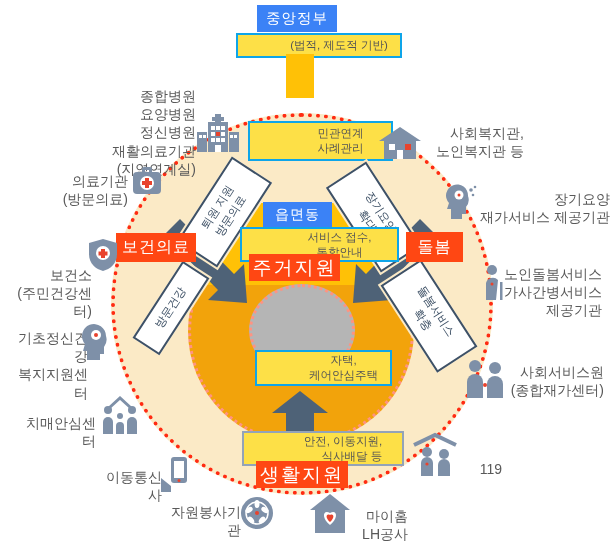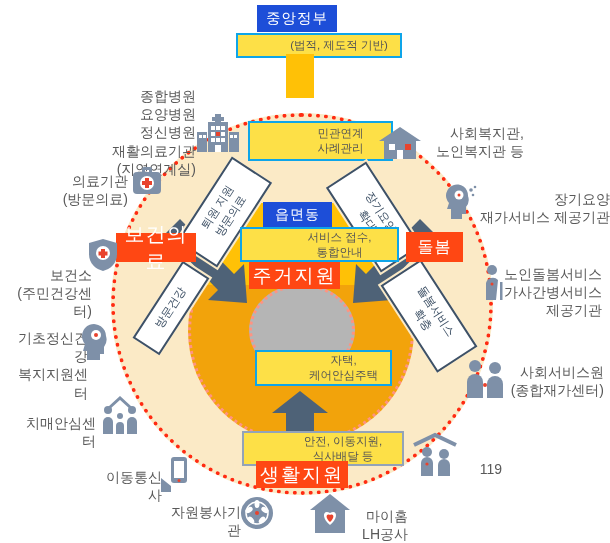--- a/index.html
+++ b/index.html
@@ -4,21 +4,21 @@
 <style>
   html,body{margin:0;padding:0;background:#ffffff;}
   #stage{position:relative;width:610px;height:543px;background:#ffffff;
          font-family:"Liberation Sans","DejaVu Sans",sans-serif;overflow:hidden;}
   .abs{position:absolute;}
   .flex{display:flex;align-items:center;justify-content:center;text-align:center;}
   .pre{white-space:pre-line;}
   
   .lbl{font-size:14px;color:#595959;line-height:1.3;text-align:right;white-space:pre-line;}
   
-  .obox{background:#1d4ed8;color:#ffffff;font-size:14.5px;letter-spacing:1px;}
+  .obox{background:#3b82f6;color:#ffffff;font-size:14.5px;letter-spacing:1px;}
   
   .wbox{background:#fde047;border:2px solid #0ea5e9;color:#555555;font-size:11.5px;line-height:1.3;padding-left:40px;}
   
   .rbox{background:#FF4713;color:#ffffff;}
   
   .rotbox{background:#ffffff;border:2px solid #3E5166;color:#3E5166;font-size:11.5px;line-height:1.35;
           box-shadow:0 0 0 2px #FBEAC6;}
   .circle{border-radius:50%;}
   svg{display:block;}
   .ic{fill:#7E90A8;}
@@ -51,28 +51,28 @@
 방문의료</div>
   <div class="abs flex rotbox pre" style="left:125px;top:292px;width:88px;height:28px;transform:rotate(-57deg);">방문건강</div>
   <div class="abs flex rotbox pre" style="left:323px;top:193px;width:97px;height:44px;transform:rotate(57deg);">장기요양
 확대</div>
   <div class="abs flex rotbox pre" style="left:377px;top:292px;width:100px;height:44px;transform:rotate(57deg);">돌봄서비스
 확충</div>
 
   <div class="abs flex obox" style="left:263px;top:202px;width:69px;height:25px;font-size:14px;">읍면동</div>
   <div class="abs flex wbox pre" style="left:240px;top:227px;width:115px;height:31px;border-width:2.5px;">서비스 접수,
 통합안내</div>
-  <div class="abs flex rbox" style="left:249px;top:262px;width:91px;height:27px;font-size:19px;letter-spacing:2px;">주거지원</div>
+  <div class="abs flex rbox" style="left:249px;top:254px;width:91px;height:27px;font-size:19px;letter-spacing:2px;">주거지원</div>
   <div class="abs flex wbox pre" style="left:255px;top:350px;width:93px;height:32px;border-width:2.5px;">자택,
 케어안심주택</div>
-  <div class="abs flex wbox pre" style="left:242px;top:431px;width:118px;height:31px;border-color:#93A3B8;">안전,  이동지원,
+  <div class="abs flex wbox pre" style="left:242px;top:431px;width:118px;height:31px;border-color:#93A3B8;text-align:right;">안전,  이동지원,
 식사배달 등</div>
   <div class="abs flex rbox" style="left:256px;top:461px;width:92px;height:27px;font-size:19px;letter-spacing:2px;">생활지원</div>
 
-  <div class="abs flex rbox" style="left:116px;top:233px;width:80px;height:29px;font-size:20px;letter-spacing:1px;">보건의료</div>
+  <div class="abs flex rbox" style="left:116px;top:233px;width:80px;height:29px;font-size:16px;letter-spacing:1px;">보건의료</div>
   <div class="abs flex rbox" style="left:406px;top:232px;width:57px;height:30px;font-size:16px;letter-spacing:1px;">돌봄</div>
 
   <div class="abs lbl" style="left:104px;top:87px;width:92px;">종합병원
 요양병원
 정신병원
 재활의료기관
 (지역연계실)</div>
   <div class="abs lbl" style="left:46px;top:172px;width:82px;">의료기관
 (방문의료)</div>
   <div class="abs lbl" style="left:10px;top:246px;width:82px;margin-top:20px;">보건소

